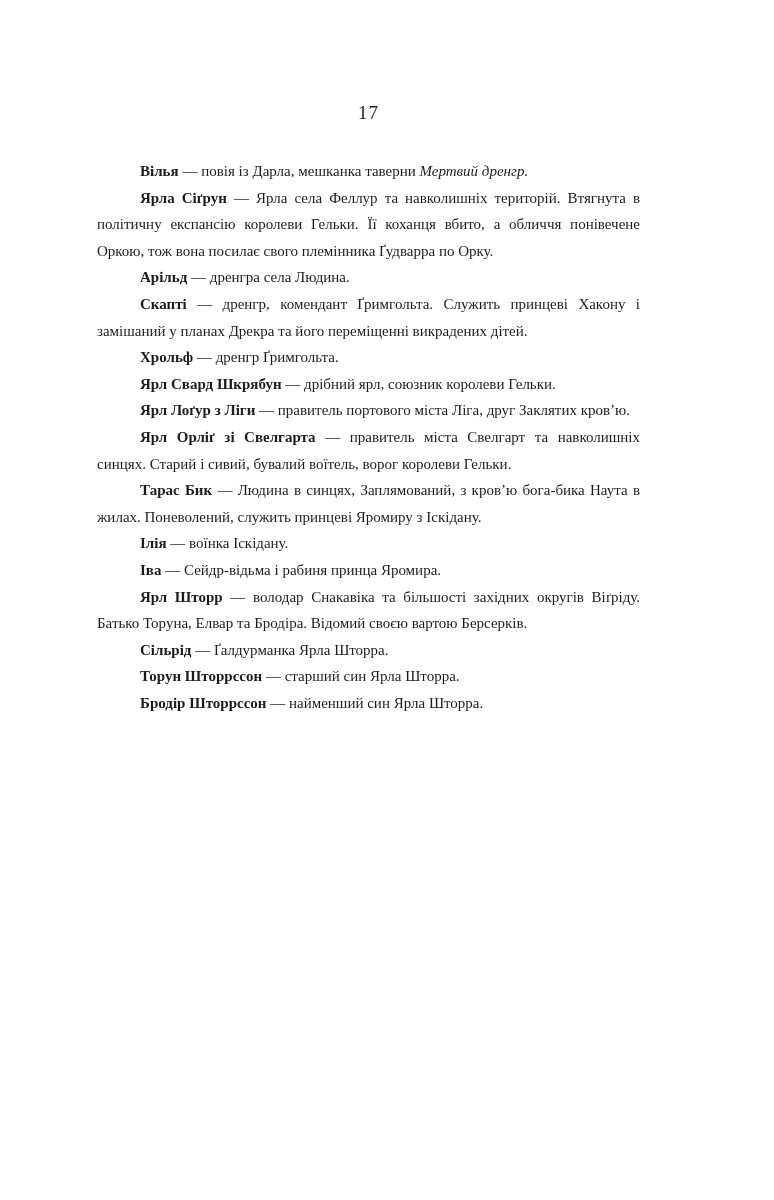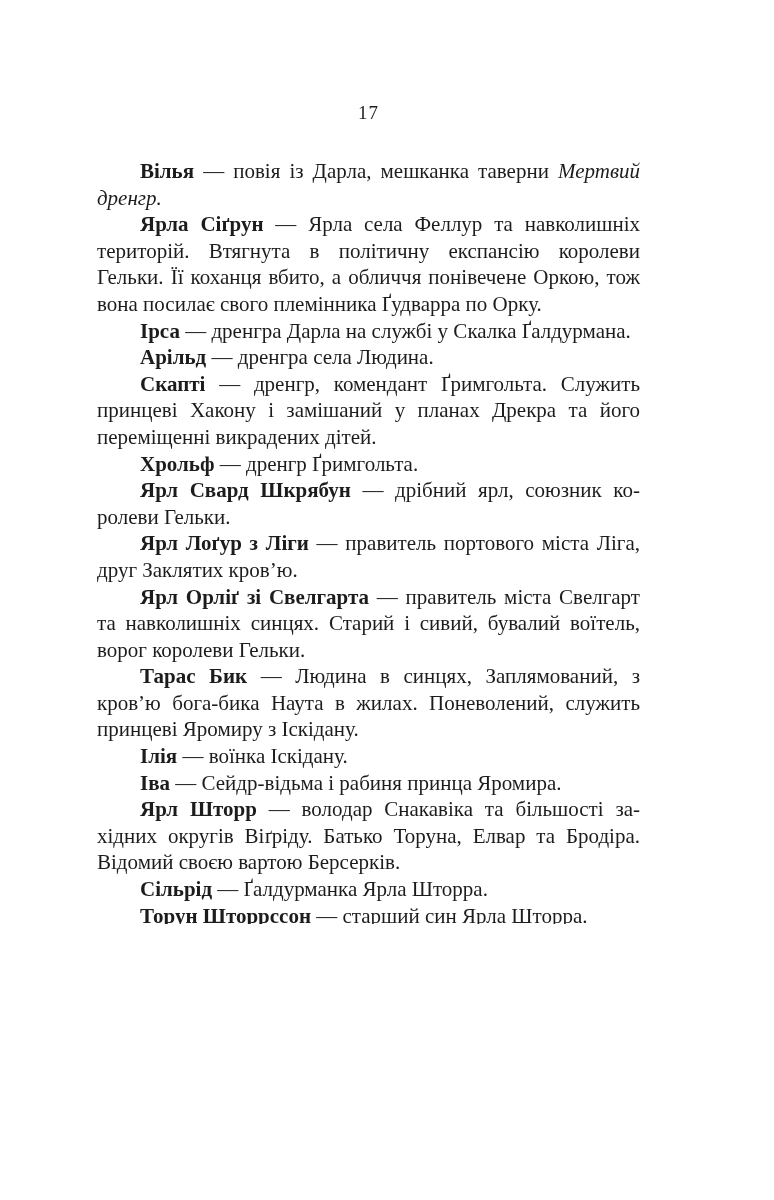--- a/index.html
+++ b/index.html
@@ -25,21 +25,21 @@
     text-align: center;
     font-size: 19px;
     line-height: 22px;
     letter-spacing: 1px;
   }
   .text-block {
     position: absolute;
     top: 158px;
     left: 97px;
     width: 543px;
-    font-size: 21px;
+    font-size: 15px;
     line-height: 26.6px;
     text-align: justify;
     hyphens: manual;
   }
   .entry {
     margin: 0;
     padding: 0;
     text-indent: 43px;
   }
   .entry b {
@@ -53,21 +53,20 @@
 <body>
 
 <div class="page">
   <div class="folio">17</div>
 
   <div class="text-block">
   <p class="entry"><b>Вілья</b><span> — </span><span>повія із Дарла, мешканка таверни</span><span class="desc-italic"> Мертвий дренгр.</span></p>
 
   <p class="entry"><b>Ярла Сіґрун</b><span> — </span><span>Ярла села Феллур та навколишніх територій. Втягнута в політичну експансію королеви Гельки. Її коханця вбито, а обличчя понівечене Оркою, тож вона посилає свого племінника Ґудварра по Орку.</span></p>
 
-  <p class="entry"><b>Ірса</b><span> — </span><span>дренгра Дарла на службі у Скалка Ґалдур­мана.</span></p>
 
   <p class="entry"><b>Арільд</b><span> — </span><span>дренгра села Людина.</span></p>
 
   <p class="entry"><b>Скапті</b><span> — </span><span>дренгр, комендант Ґримгольта. Служить принцеві Хакону і замішаний у планах Дрекра та його переміщенні викрадених дітей.</span></p>
 
   <p class="entry"><b>Хрольф</b><span> — </span><span>дренгр Ґримгольта.</span></p>
 
 
   <p class="entry"><b>Ярл Свард Шкрябун</b><span> — </span><span>дрібний ярл, союзник ко­ролеви Гельки.</span></p>
 

